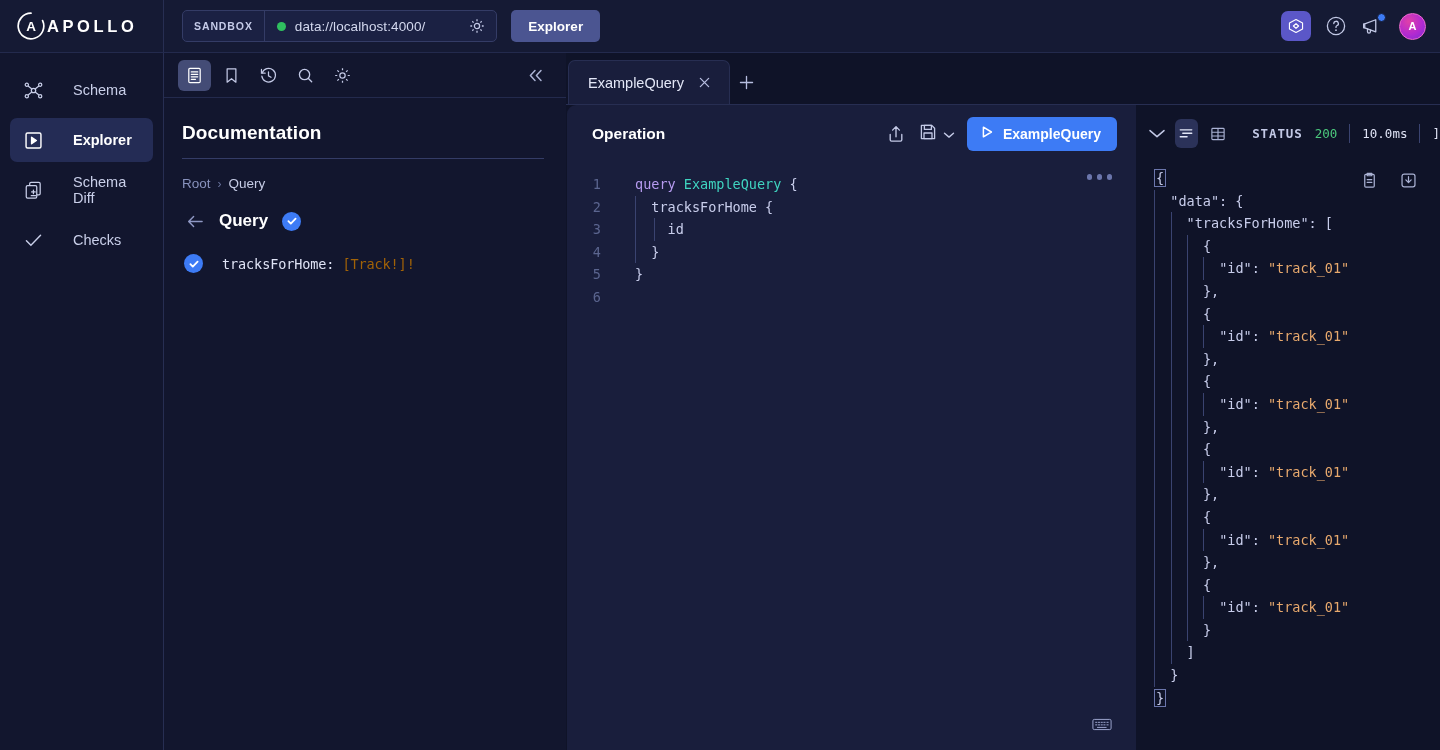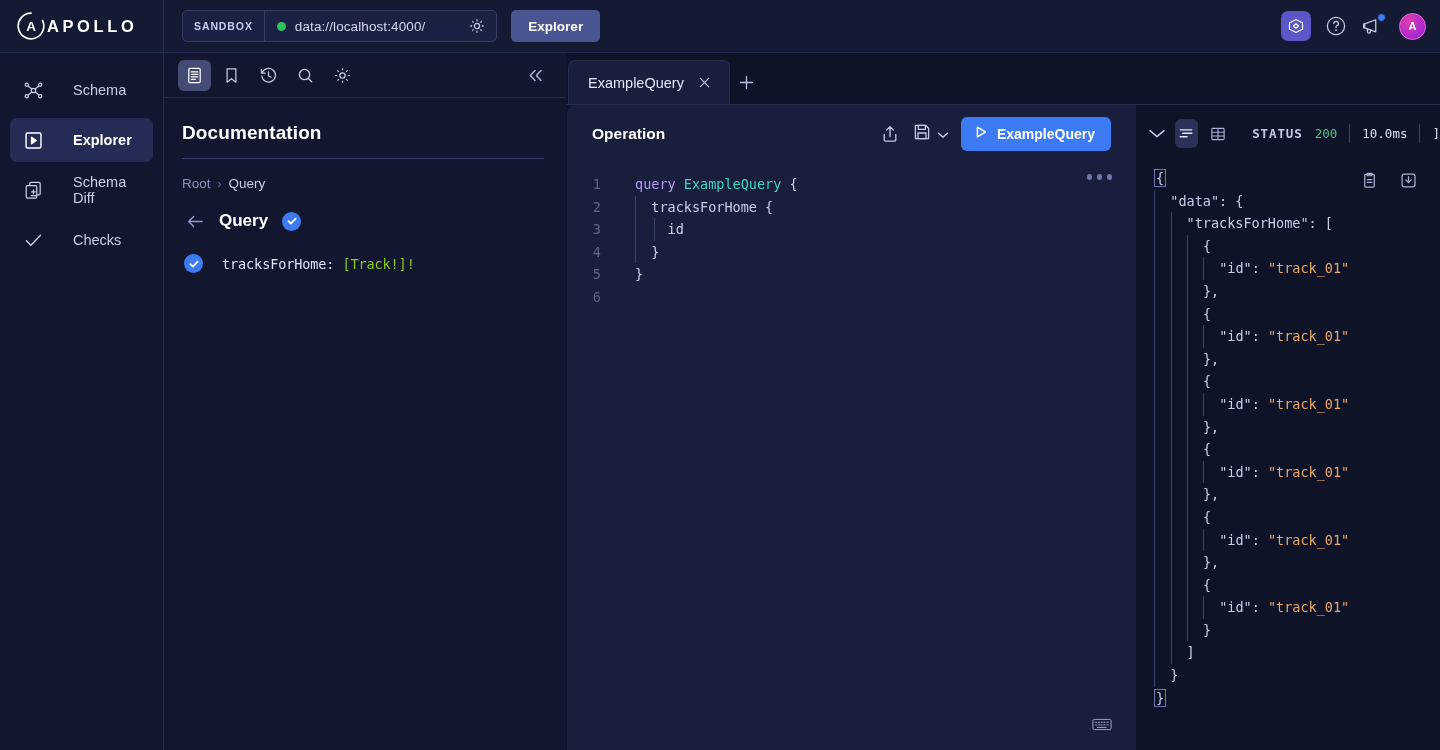--- a/index.html
+++ b/index.html
@@ -128,21 +128,21 @@
     width: 19px; height: 19px; border-radius: 50%; background: #3d7bf5;
     display: flex; align-items: center; justify-content: center; cursor: pointer; flex:0 0 19px;
   }
   .fields-row { display: flex; align-items: center; gap: 13px; margin-top: 28px; }
   .fields-label { font-size: 14.5px; font-weight: 700; color: #fff; }
   .field-item { display: flex; align-items: center; gap: 19px; margin-top: 23px; padding-left: 2px;}
   .field-sig {
     font-family: "DejaVu Sans Mono", monospace; font-size: 13.5px; letter-spacing: -0.1px;
   }
   .fld-name { color: #dfe3f5; }
-  .fld-type { color: #84cc16; }
+  .fld-type { color: #a16207; }
 
   
   .center { flex: 1; display: flex; flex-direction: column; min-width: 0; background:#0f1328; }
   .tabstrip {
     height: 52px; flex: 0 0 52px;
     display: flex; align-items: flex-end; padding-left: 2px;
     border-bottom: 1px solid #272e52;
   }
   .tab {
     height: 44px; display: flex; align-items: center; gap: 13px;
@@ -157,21 +157,21 @@
   .panes { flex: 1; display: flex; min-height: 0; padding-bottom: 0px; }
   .op-pane {
     width: 569px; flex: 0 0 569px;
     background: #191e3c;
     border-radius: 9px 0 0 0;
     display: flex; flex-direction: column; min-height: 0;
     margin-left: 1px;
   }
   .op-head {
     height: 57px; flex: 0 0 57px;
-    display: flex; align-items: center; padding: 0 25px 0 25px;
+    display: flex; align-items: center; padding: 0 19px 0 25px;
   }
   .op-title { font-size: 15.5px; font-weight: 700; color: #fff; }
   .op-actions { margin-left: auto; display: flex; align-items: center; gap: 12px; }
   .save-group { display: flex; align-items: center; gap: 5px; cursor: pointer; }
   .run-btn {
     height: 34px; padding: 0 16px 0 13px; border-radius: 6px;
     background: #3d7bf5; color: #fff; font-size: 14px; font-weight: 700;
     display: flex; align-items: center; gap: 9px; cursor: pointer; border: none;
     font-family: inherit;
   }

